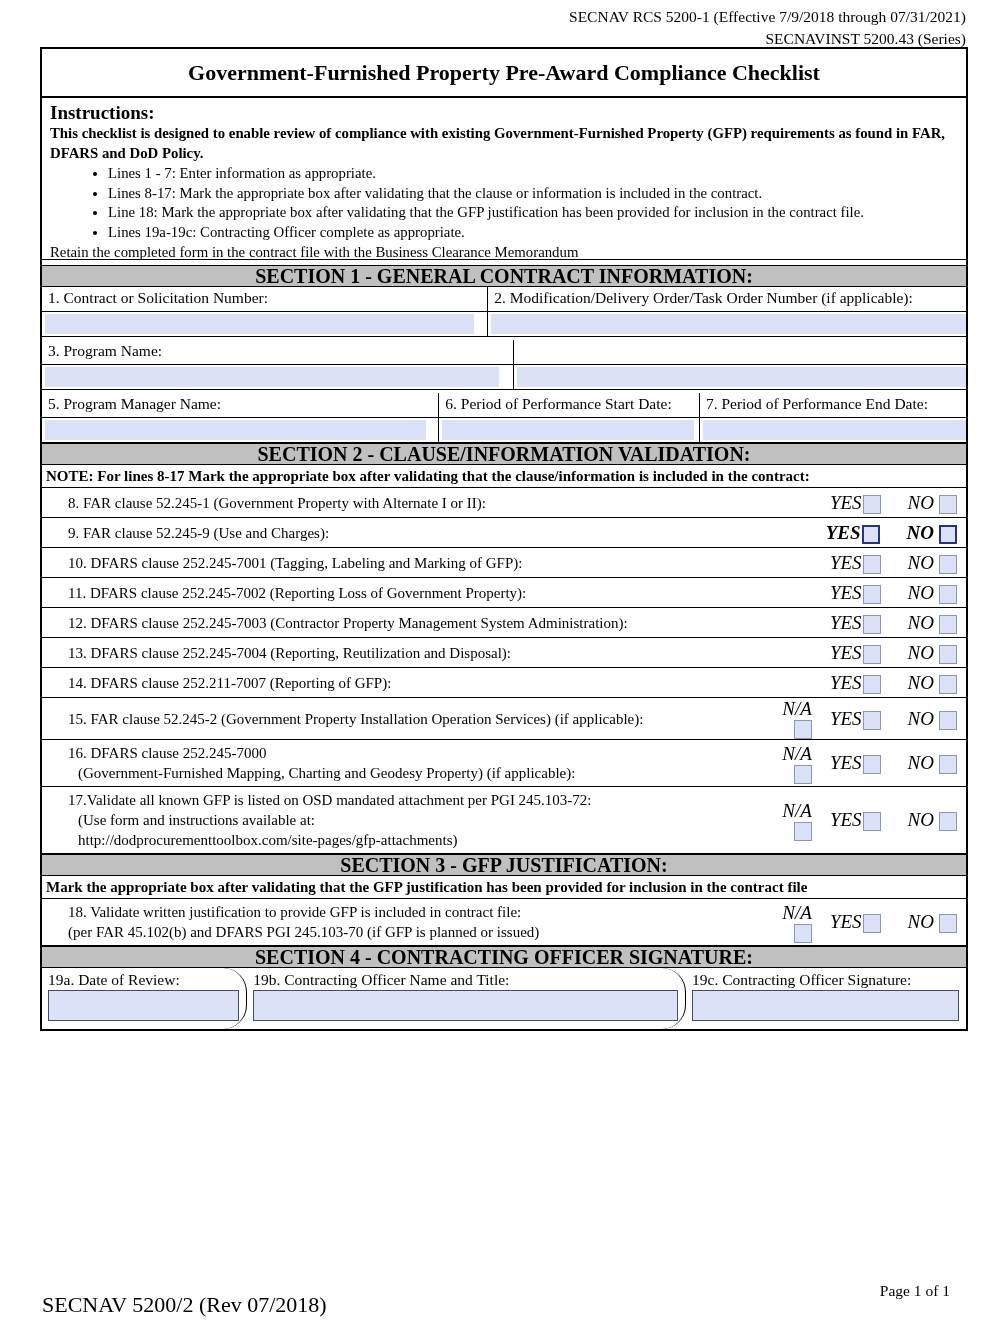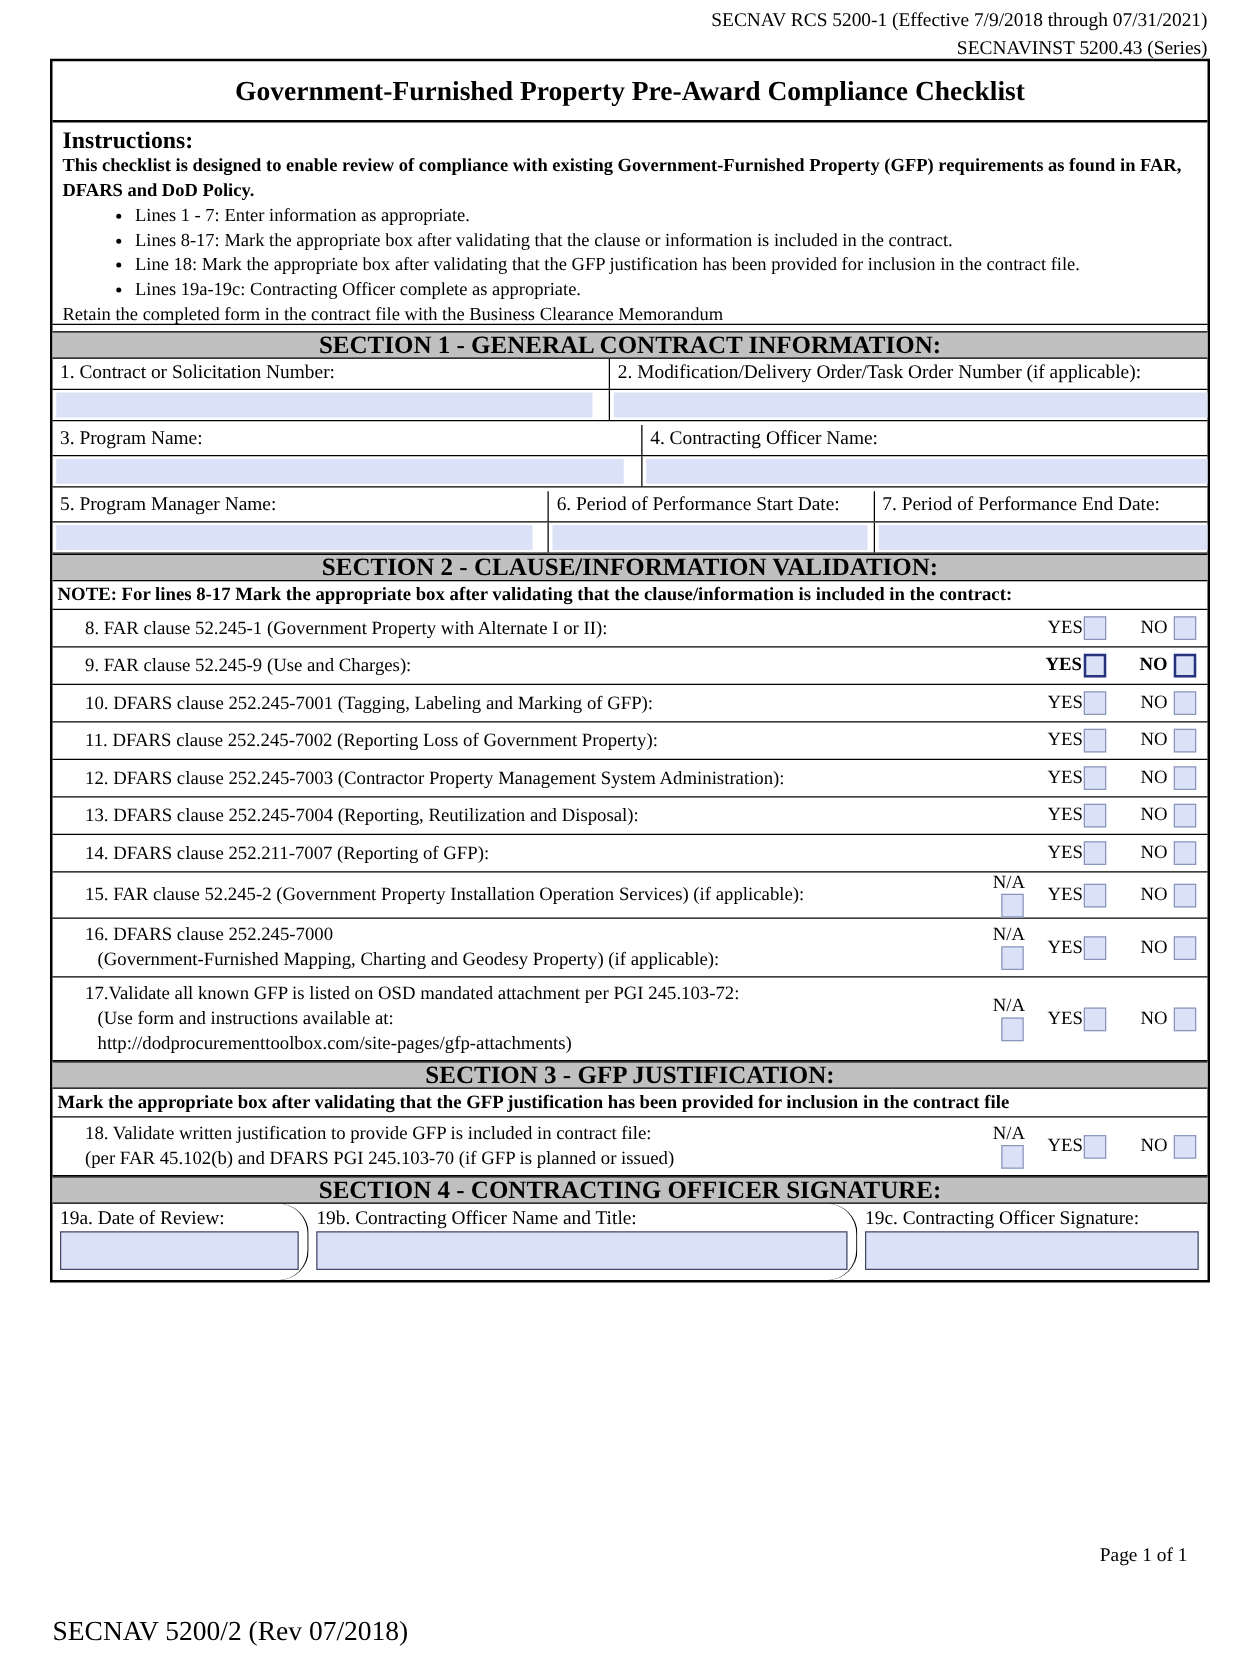--- a/index.html
+++ b/index.html
@@ -57,21 +57,21 @@
     border-bottom: 1px solid #000; font-size: 15px; font-weight: bold;
     padding: 2px 4px; line-height: 18px;
   }
   .crow {
     display: flex; align-items: center; border-bottom: 1px solid #000;
     min-height: 30px;
   }
   .ctext { flex: 1; font-size: 15px; padding: 3px 6px; line-height: 20px; margin-left: 20px; }
   .ctext .cont { padding-left: 10px; }
   .checks { display: flex; align-items: center; padding-right: 9px; flex-shrink: 0; }
-  .grp { display: flex; align-items: center; font-size: 15px; }
+  .grp { display: flex; align-items: flex-end; font-size: 19px; font-style: italic; }
   .grp.na { margin-right: 18px; flex-direction: column; }
   .grp.yes { margin-right: 27px; }
   .cb {
     width: 18px; height: 19px; background: #dbe1f6;
     border: 1px solid #8a96bb; display: inline-block;
   }
   .grp.yes .cb { margin-left: 1px; }
   .grp.no .cb { margin-left: 5px; }
   .grp.na .cb { margin-left: 6px; }
   .crow.emph .grp { font-weight: bold; }
@@ -79,21 +79,21 @@
   .sig-row { display: flex; height: 61px; }
   .sig-cell { border-right: 1px solid #000; display: flex; flex-direction: column; border-radius: 24px; }
   .sig-cell.last { border-right: none; }
   .sig-cell .slabel { font-size: 15.5px; padding: 3px 4px 1px 6px; }
   .sig-cell .sfield {
     height: 31px; background: #dbe1f6; border: 1px solid #44496b;
     margin: 0 7px 6px 6px;
   }
   .ws1 { width: 22.2%; } .ws2 { width: 47.5%; } .ws3 { width: 30.3%; }
   .footer-left { position: absolute; left: 42px; top: 1292px; font-size: 22px; }
-  .footer-right { position: absolute; right: 42px; top: 1236px; font-size: 15.5px; }
+  .footer-right { position: absolute; right: 42px; top: 1282px; font-size: 15.5px; }
 </style>
 </head>
 <body>
 
 <div class="hdr-right">
   <div>SECNAV RCS 5200-1 (Effective 7/9/2018 through 07/31/2021)</div>
   <div>SECNAVINST 5200.43 (Series)</div>
 </div>
 
 <div class="form-box">
@@ -127,21 +127,20 @@
       <div class="cell w1b last">
           <div class="field"></div>
         </div>
     </div>
   </div>
 
   <div class="gap3"></div>
   <div>
     <div class="lrow">
       <div class="cell w2a">3. Program Name:</div>
-      <div class="cell w2b last">4. Contracting Officer Name:</div>
     </div>
     <div class="irow">
       <div class="cell w2a">
           <div class="field" style="width:98%;"></div>
         </div>
       <div class="cell w2b last">
           <div class="field"></div>
         </div>
     </div>
   </div>

